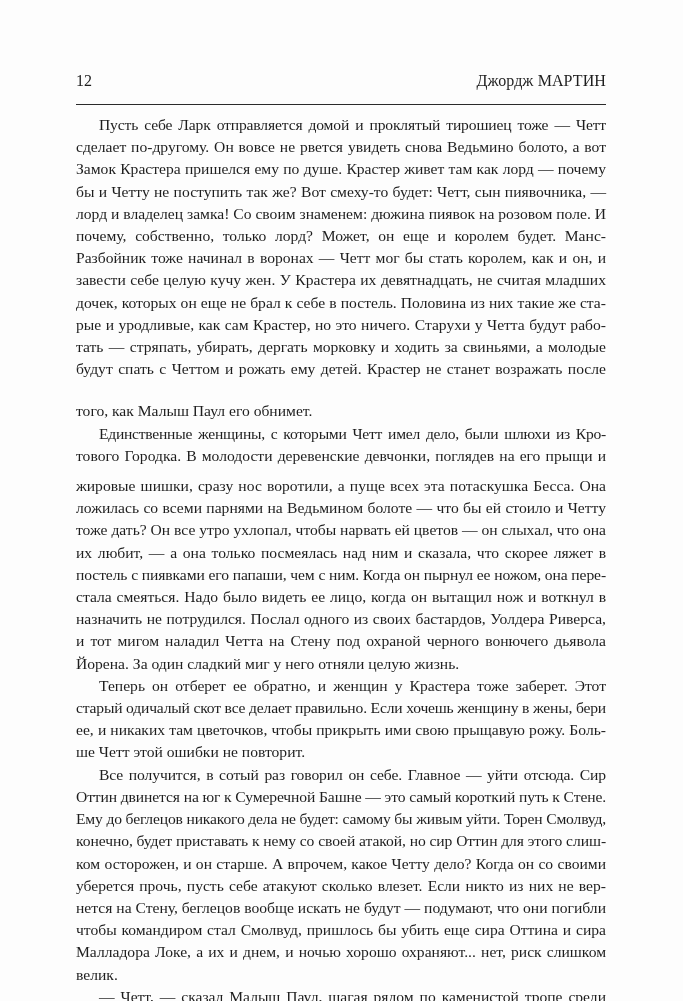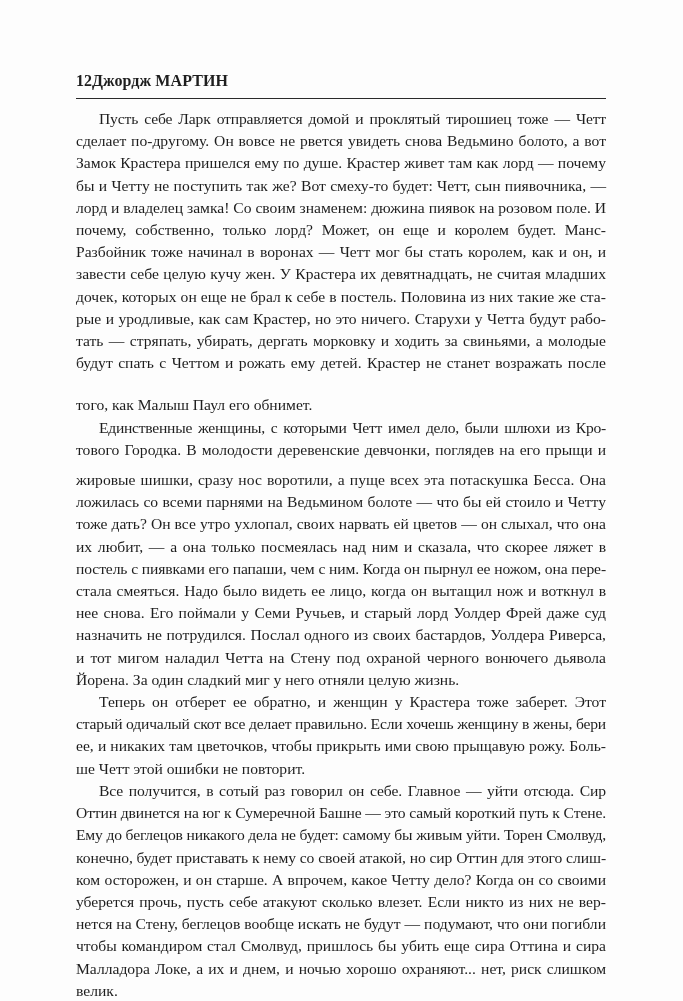--- a/index.html
+++ b/index.html
@@ -5,25 +5,25 @@
   html, body { margin: 0; padding: 0; }
   body {
     width: 683px; height: 1001px; overflow: hidden;
     background: #fdfdfd;
     font-family: "Liberation Serif", "DejaVu Serif", serif;
     color: #1e1e1e;
     position: relative;
   }
   .page { position: absolute; left: 76px; top: 68px; width: 530px; }
   .header {
-    display: flex; justify-content: flex-start; align-items: flex-end;
+    display: flex; justify-content: space-between; align-items: flex-end;
     height: 22px;
     border-bottom: 1.2px solid #2a2a2a;
-    padding-bottom: 8px;
-    font-weight: bold;
+    padding-bottom: 14px;
+    font-weight: normal;
     font-size: 16px;
   }
   .header .pn { font-size: 16px; }
   .header .author { font-size: 16px; letter-spacing: 0.1px; }
   .body { margin-top: 9px; }
   .body p {
     margin: 0;
     font-size: 15.6px;
     line-height: 22.2px;
     text-align: justify;
@@ -57,25 +57,24 @@
         <span class="line" style="display: block;">рые и уродливые, как сам Крастер, но это ничего. Старухи у Четта будут рабо-</span>
         <span class="line" style="display: block;">тать — стряпать, убирать, дергать морковку и ходить за свиньями, а молодые</span>
         <span class="line" style="display: block;">будут спать с Четтом и рожать ему детей. Крастер не станет возражать после</span>
         <span class="line last" style="display: block; margin-top: 20px;">того, как Малыш Паул его обнимет.</span>
       </p>
       <p>
         <span class="line indent" style="display: block; letter-spacing: -0.259562px;">Единственные женщины, с которыми Четт имел дело, были шлюхи из Кро-</span>
         <span class="line" style="display: block;">тового Городка. В молодости деревенские девчонки, поглядев на его прыщи и</span>
         <span class="line" style="display: block; margin-top: 8px;">жировые шишки, сразу нос воротили, а пуще всех эта потаскушка Бесса. Она</span>
         <span class="line" style="display: block;">ложилась со всеми парнями на Ведьмином болоте — что бы ей стоило и Четту</span>
-        <span class="line" style="display: block; letter-spacing: -0.00534539px;">тоже дать? Он все утро ухлопал, своих нарвать ей цветов — он слыхал, что она</span>
+        <span class="line" style="display: block; letter-spacing: -0.00534539px;">тоже дать? Он все утро ухлопал, чтобы нарвать ей цветов — он слыхал, что она</span>
         <span class="line" style="display: block;">их любит, — а она только посмеялась над ним и сказала, что скорее ляжет в</span>
         <span class="line" style="display: block; letter-spacing: -0.103693px;">постель с пиявками его папаши, чем с ним. Когда он пырнул ее ножом, она пере-</span>
         <span class="line" style="display: block;">стала смеяться. Надо было видеть ее лицо, когда он вытащил нож и воткнул в</span>
-        <span class="line" style="display: block;">нее снова. Его поймали у Семи Ручьев, и старый лорд Уолдер Фрей даже суд</span>
         <span class="line" style="display: block;">назначить не потрудился. Послал одного из своих бастардов, Уолдера Риверса,</span>
         <span class="line" style="display: block;">и тот мигом наладил Четта на Стену под охраной черного вонючего дьявола</span>
         <span class="line last" style="display: block;">Йорена. За один сладкий миг у него отняли целую жизнь.</span>
       </p>
       <p>
         <span class="line indent" style="display: block;">Теперь он отберет ее обратно, и женщин у Крастера тоже заберет. Этот</span>
         <span class="line" style="display: block; letter-spacing: -0.181875px;">старый одичалый скот все делает правильно. Если хочешь женщину в жены, бери</span>
         <span class="line" style="display: block;">ее, и никаких там цветочков, чтобы прикрыть ими свою прыщавую рожу. Боль-</span>
         <span class="line last" style="display: block;">ше Четт этой ошибки не повторит.</span>
       </p>

